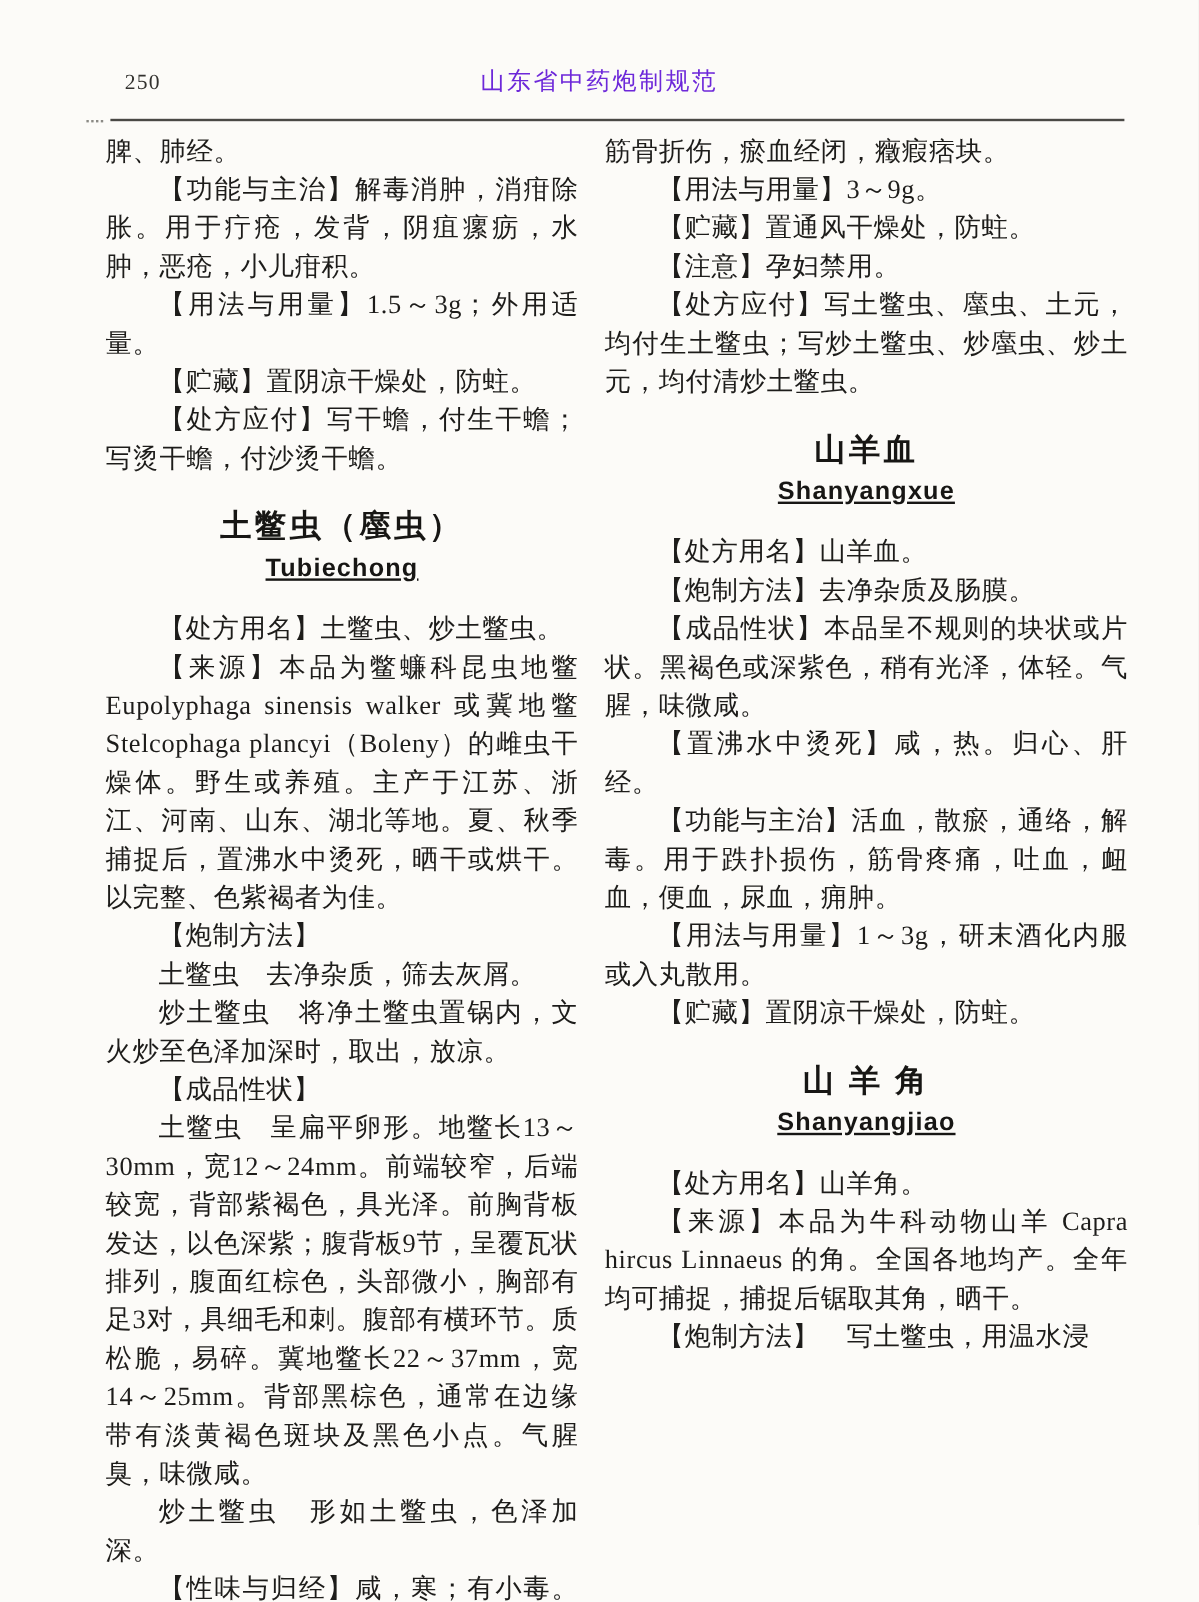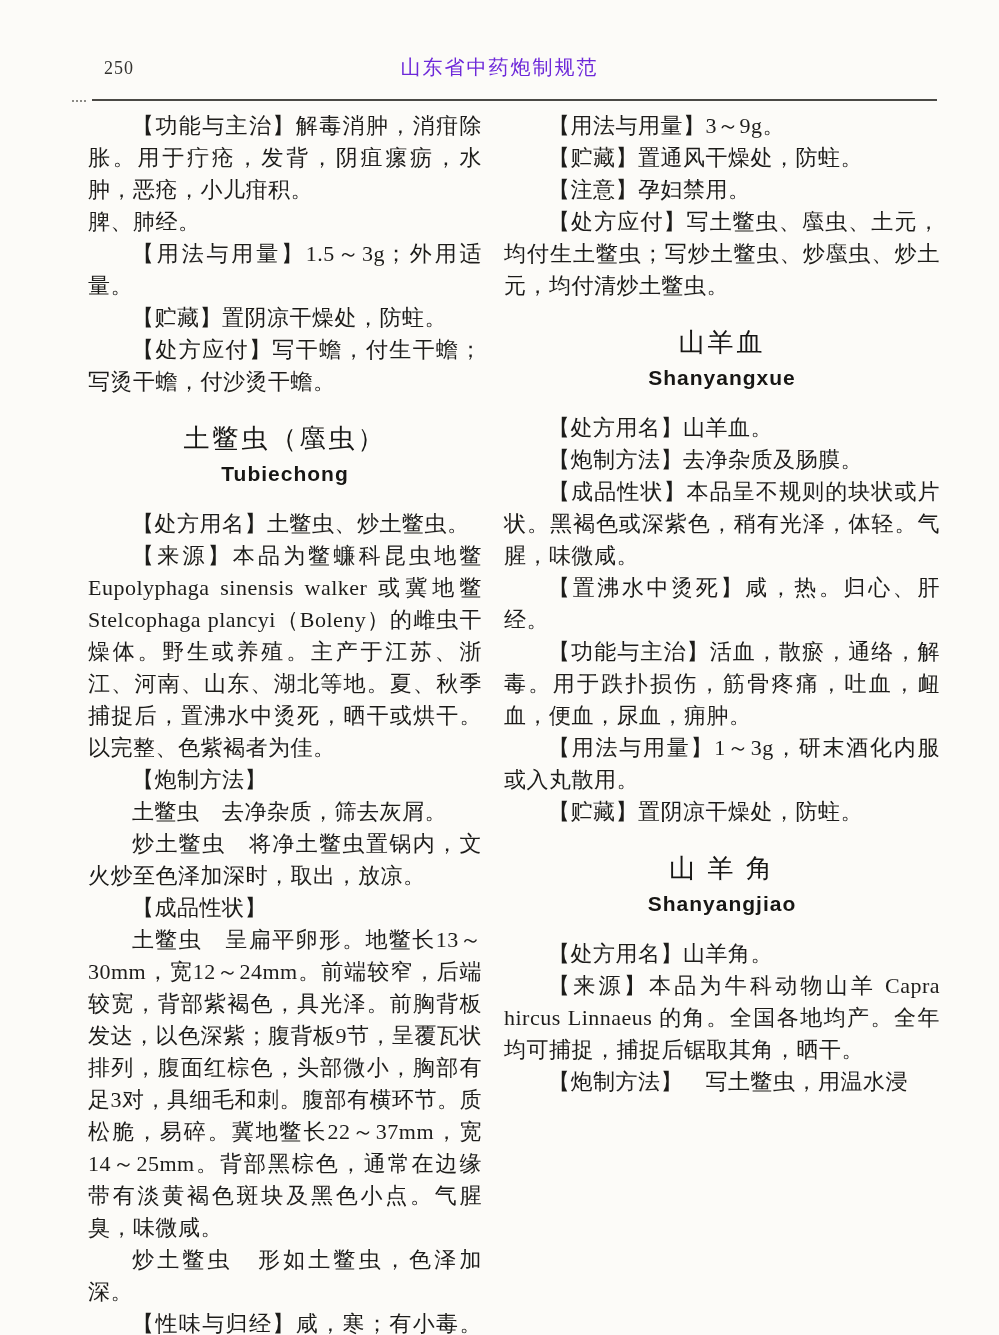--- a/index.html
+++ b/index.html
@@ -77,51 +77,52 @@
     text-align: justify;
     letter-spacing: 0.5px;
   }
   .indent { text-indent: 2em; }
   .entry-head {
     margin: 22px 0 18px;
     text-align: center;
   }
   .entry-title {
     font-size: 26px;
-    font-weight: 400;
+    font-weight: 700;
     letter-spacing: 3px;
     line-height: 38px;
     color: #171614;
   }
   .entry-pinyin {
     font-size: 21px;
     font-weight: 700;
     font-family: "Liberation Sans", "DejaVu Sans", sans-serif;
     letter-spacing: 1px;
     line-height: 32px;
     color: #171614;
+    text-decoration: underline;
   }
 </style>
 </head>
 <body>
 
 <div class="page">
 
   <div class="page-header">
     <span class="page-number">250</span>
     <span class="header-title">山东省中药炮制规范</span>
   </div>
 
   <div class="header-rule"></div>
 
   <div class="columns">
 
     <div class="col col-left">
+      <p class="para">脾、肺经。</p>
       <p class="para indent">【功能与主治】解毒消肿，消疳除胀。用于疔疮，发背，阴疽瘰疬，水肿，恶疮，小儿疳积。</p>
-      <p class="para">脾、肺经。</p>
       <p class="para indent">【用法与用量】1.5～3g；外用适量。</p>
       <p class="para indent">【贮藏】置阴凉干燥处，防蛀。</p>
       <p class="para indent">【处方应付】写干蟾，付生干蟾；写烫干蟾，付沙烫干蟾。</p>
 
       <div class="entry-head">
         <div class="entry-title">土鳖虫（䗪虫）</div>
         <div class="entry-pinyin">Tubiechong</div>
       </div>
 
       <p class="para indent">【处方用名】土鳖虫、炒土鳖虫。</p>
@@ -130,20 +131,21 @@
       <p class="para indent">土鳖虫　去净杂质，筛去灰屑。</p>
       <p class="para indent">炒土鳖虫　将净土鳖虫置锅内，文火炒至色泽加深时，取出，放凉。</p>
       <p class="para indent">【成品性状】</p>
       <p class="para indent">土鳖虫　呈扁平卵形。地鳖长13～30mm，宽12～24mm。前端较窄，后端较宽，背部紫褐色，具光泽。前胸背板发达，以色深紫；腹背板9节，呈覆瓦状排列，腹面红棕色，头部微小，胸部有足3对，具细毛和刺。腹部有横环节。质松脆，易碎。冀地鳖长22～37mm，宽14～25mm。背部黑棕色，通常在边缘带有淡黄褐色斑块及黑色小点。气腥臭，味微咸。</p>
       <p class="para indent">炒土鳖虫　形如土鳖虫，色泽加深。</p>
       <p class="para indent">【性味与归经】咸，寒；有小毒。归肝经。</p>
 
     </div>
 
     <div class="col col-right">
+      <p class="para">筋骨折伤，瘀血经闭，癥瘕痞块。</p>
       <p class="para indent">【用法与用量】3～9g。</p>
       <p class="para indent">【贮藏】置通风干燥处，防蛀。</p>
       <p class="para indent">【注意】孕妇禁用。</p>
       <p class="para indent">【处方应付】写土鳖虫、䗪虫、土元，均付生土鳖虫；写炒土鳖虫、炒䗪虫、炒土元，均付清炒土鳖虫。</p>
 
       <div class="entry-head">
         <div class="entry-title">山羊血</div>
         <div class="entry-pinyin">Shanyangxue</div>
       </div>
 

